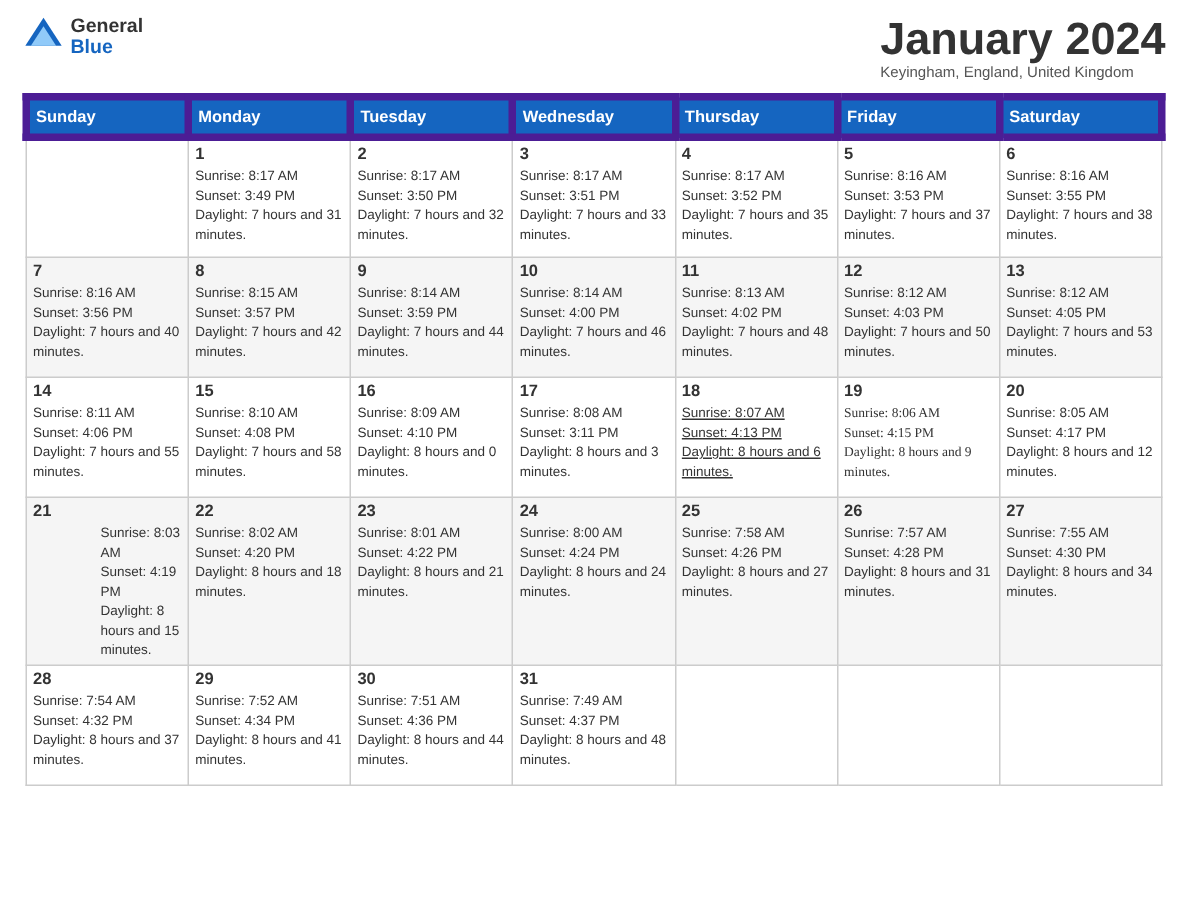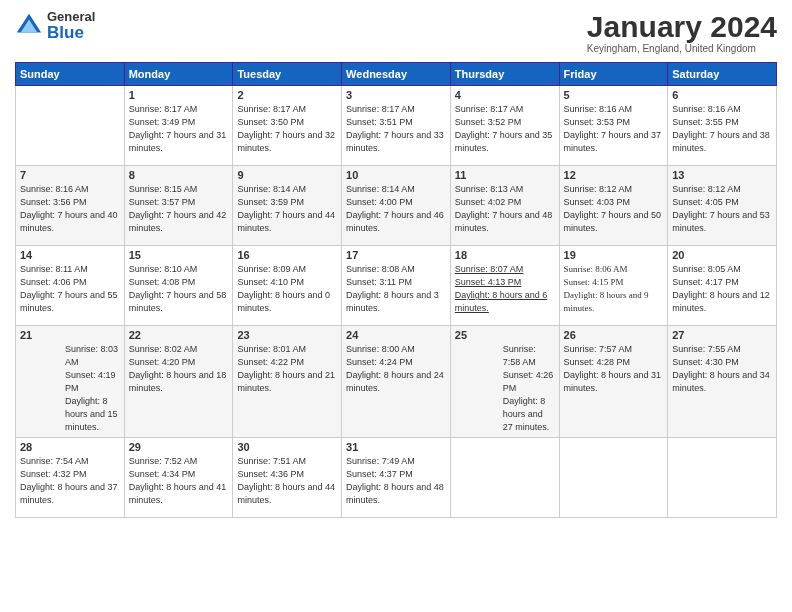--- a/index.html
+++ b/index.html
@@ -30,21 +30,21 @@
       display: flex;
       flex-direction: column;
       line-height: 1.1;
     }
     .logo-general {
       font-size: 13px;
       font-weight: bold;
       color: #333;
     }
     .logo-blue {
-      font-size: 17px;
+      font-size: 13px;
       font-weight: bold;
       color: #1565c0;
     }
     .logo-icon {
       width: 28px;
       height: 28px;
     }
     .title-block {
       text-align: left;
     }
@@ -63,21 +63,21 @@
       border-collapse: collapse;
       table-layout: fixed;
     }
     thead tr th {
       background-color: #1565c0;
       color: #fff;
       font-size: 11px;
       font-weight: bold;
       padding: 5px 4px;
       text-align: left;
-      border: 1px solid #4c1d95;
+      border: 5px solid #4c1d95;
     }
     tbody tr td {
       border: 1px solid #ccc;
       vertical-align: top;
       padding: 3px 4px;
       font-size: 9.2px;
       color: #333;
       height: 80px;
     }
     tbody tr:nth-child(even) td {
@@ -280,21 +280,21 @@
 Daylight: 8 hours and 21 minutes.</div>
           </td>
           <td>
             <span class="day-number">24</span>
             <div class="cell-text" style="white-space: pre-line;">Sunrise: 8:00 AM
 Sunset: 4:24 PM
 Daylight: 8 hours and 24 minutes.</div>
           </td>
           <td>
             <span class="day-number">25</span>
-            <div class="cell-text" style="white-space: pre-line; margin-left: 48px;">Sunrise: 7:58 AM
+            <div class="cell-text" style="white-space: pre-line;">Sunrise: 7:58 AM
 Sunset: 4:26 PM
 Daylight: 8 hours and 27 minutes.</div>
           </td>
           <td>
             <span class="day-number">26</span>
             <div class="cell-text" style="white-space: pre-line;">Sunrise: 7:57 AM
 Sunset: 4:28 PM
 Daylight: 8 hours and 31 minutes.</div>
           </td>
           <td>

